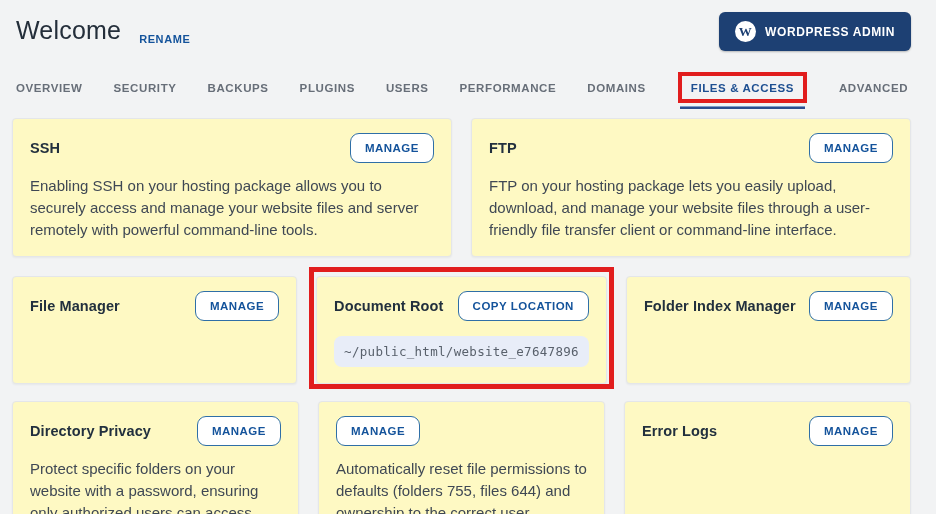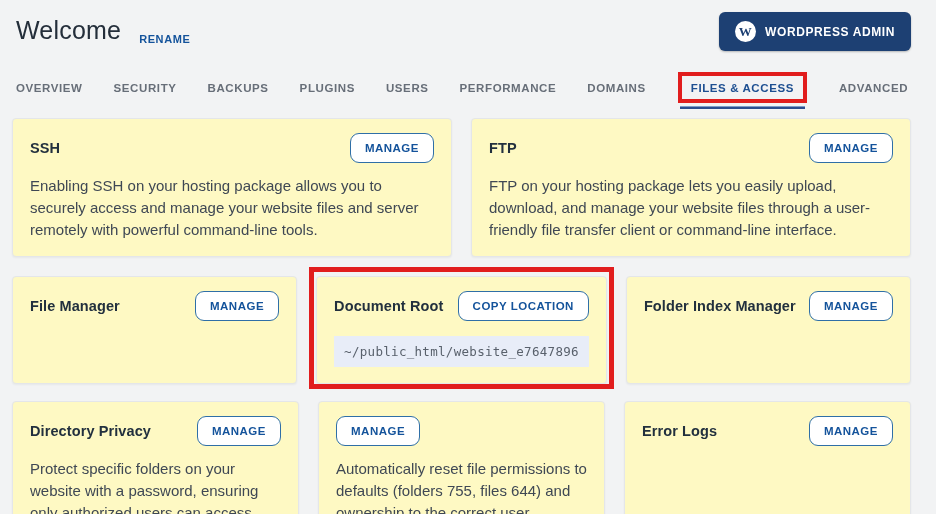--- a/index.html
+++ b/index.html
@@ -64,21 +64,21 @@
   .bot  { min-height: 119px; }
   .card-head { display: flex; align-items: center; justify-content: space-between; gap: 8px; }
   .card-title { font-size: 14.5px; font-weight: 700; color: #22303e; letter-spacing: 0.1px; }
   .btn-outline {
     background: #ffffff; border: 1px solid #2f6fa7; border-radius: 9px;
     color: #14539b; font-size: 11.5px; font-weight: 700; letter-spacing: 0.5px;
     padding: 8px 14px; cursor: pointer; font-family: inherit; white-space: nowrap;
   }
   .card-desc { font-size: 15px; line-height: 1.45; color: #3f4854; margin-top: 12px; }
   .path-box {
-    margin-top: 15px; background: #e8edf8; border-radius: 0;
+    margin-top: 15px; background: #e8edf8; border-radius: 8px;
     padding: 8px 10px;
     font-family: "DejaVu Sans Mono", "Liberation Mono", monospace;
     font-size: 12.5px; color: #59616c; letter-spacing: 0.3px;
     cursor: text; white-space: nowrap; overflow: hidden;
   }
   .card-annotation {
     position: absolute; top: -10px; bottom: -6px; left: -8px; right: -8px;
     border: 5px solid #e11d1d; pointer-events: none; z-index: 5;
   }
 </style>

